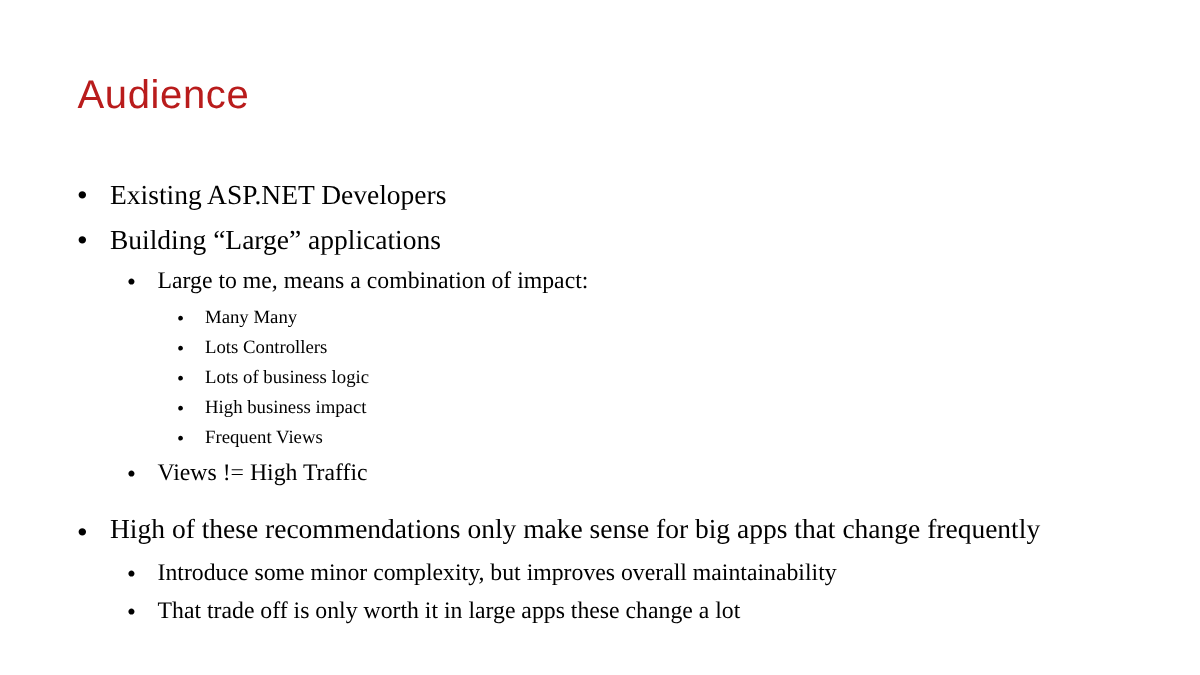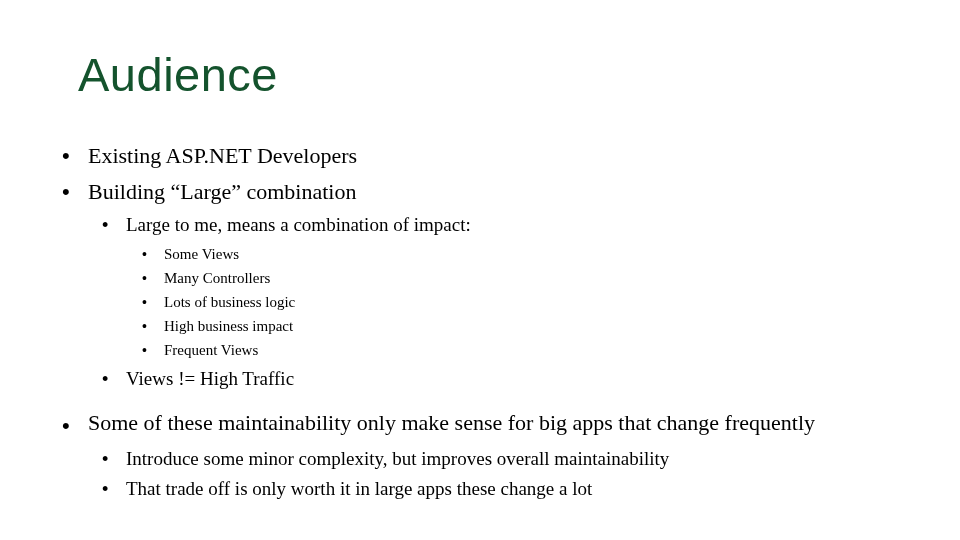--- a/index.html
+++ b/index.html
@@ -18,27 +18,27 @@
   .slide {
     position: relative;
     width: 960px;
     height: 540px;
     background: #ffffff;
   }
 
   
   .slide-title {
     position: absolute;
-    left: 78px;
+    left: 62px;
     top: 52px;
-    font-size: 47px;
+    font-size: 32px;
     line-height: 46px;
     font-weight: 300;
     letter-spacing: 0.5px;
-    color: #14532d;
+    color: #b91c1c;
     white-space: nowrap;
   }
 
   
   .body {
     position: absolute;
     left: 62px;
     top: 138px;
     width: 830px;
   }
@@ -111,36 +111,36 @@
 
   <div class="body">
 
     <div class="bullet lvl1 group-top">
       <span class="dot">•</span>
       <span class="txt">Existing ASP.NET Developers</span>
     </div>
 
     <div class="bullet lvl1">
       <span class="dot">•</span>
-      <span class="txt">Building “Large” combination</span>
+      <span class="txt">Building “Large” applications</span>
     </div>
 
     <div class="bullet lvl2">
       <span class="dot">•</span>
       <span class="txt">Large to me, means a combination of impact:</span>
     </div>
 
     <div class="sub-list">
       <div class="bullet lvl3">
         <span class="dot">•</span>
-        <span class="txt">Some Views</span>
+        <span class="txt">Many Many</span>
       </div>
       <div class="bullet lvl3">
         <span class="dot">•</span>
-        <span class="txt">Many Controllers</span>
+        <span class="txt">Lots Controllers</span>
       </div>
       <div class="bullet lvl3">
         <span class="dot">•</span>
         <span class="txt">Lots of business logic</span>
       </div>
       <div class="bullet lvl3">
         <span class="dot">•</span>
         <span class="txt">High business impact</span>
       </div>
       <div class="bullet lvl3">
@@ -149,21 +149,21 @@
       </div>
     </div>
 
     <div class="bullet lvl2 after-sub">
       <span class="dot">•</span>
       <span class="txt">Views != High Traffic</span>
     </div>
 
     <div class="bullet lvl1 wrap gap-before">
       <span class="dot">•</span>
-      <span class="txt">Some of these maintainability only make sense for big apps that change frequently</span>
+      <span class="txt">High of these recommendations only make sense for big apps that change frequently</span>
     </div>
 
     <div class="bottom-subs">
       <div class="bullet lvl2 small-gap">
         <span class="dot">•</span>
         <span class="txt">Introduce some minor complexity, but improves overall maintainability</span>
       </div>
       <div class="bullet lvl2">
         <span class="dot">•</span>
         <span class="txt">That trade off is only worth it in large apps these change a lot</span>

